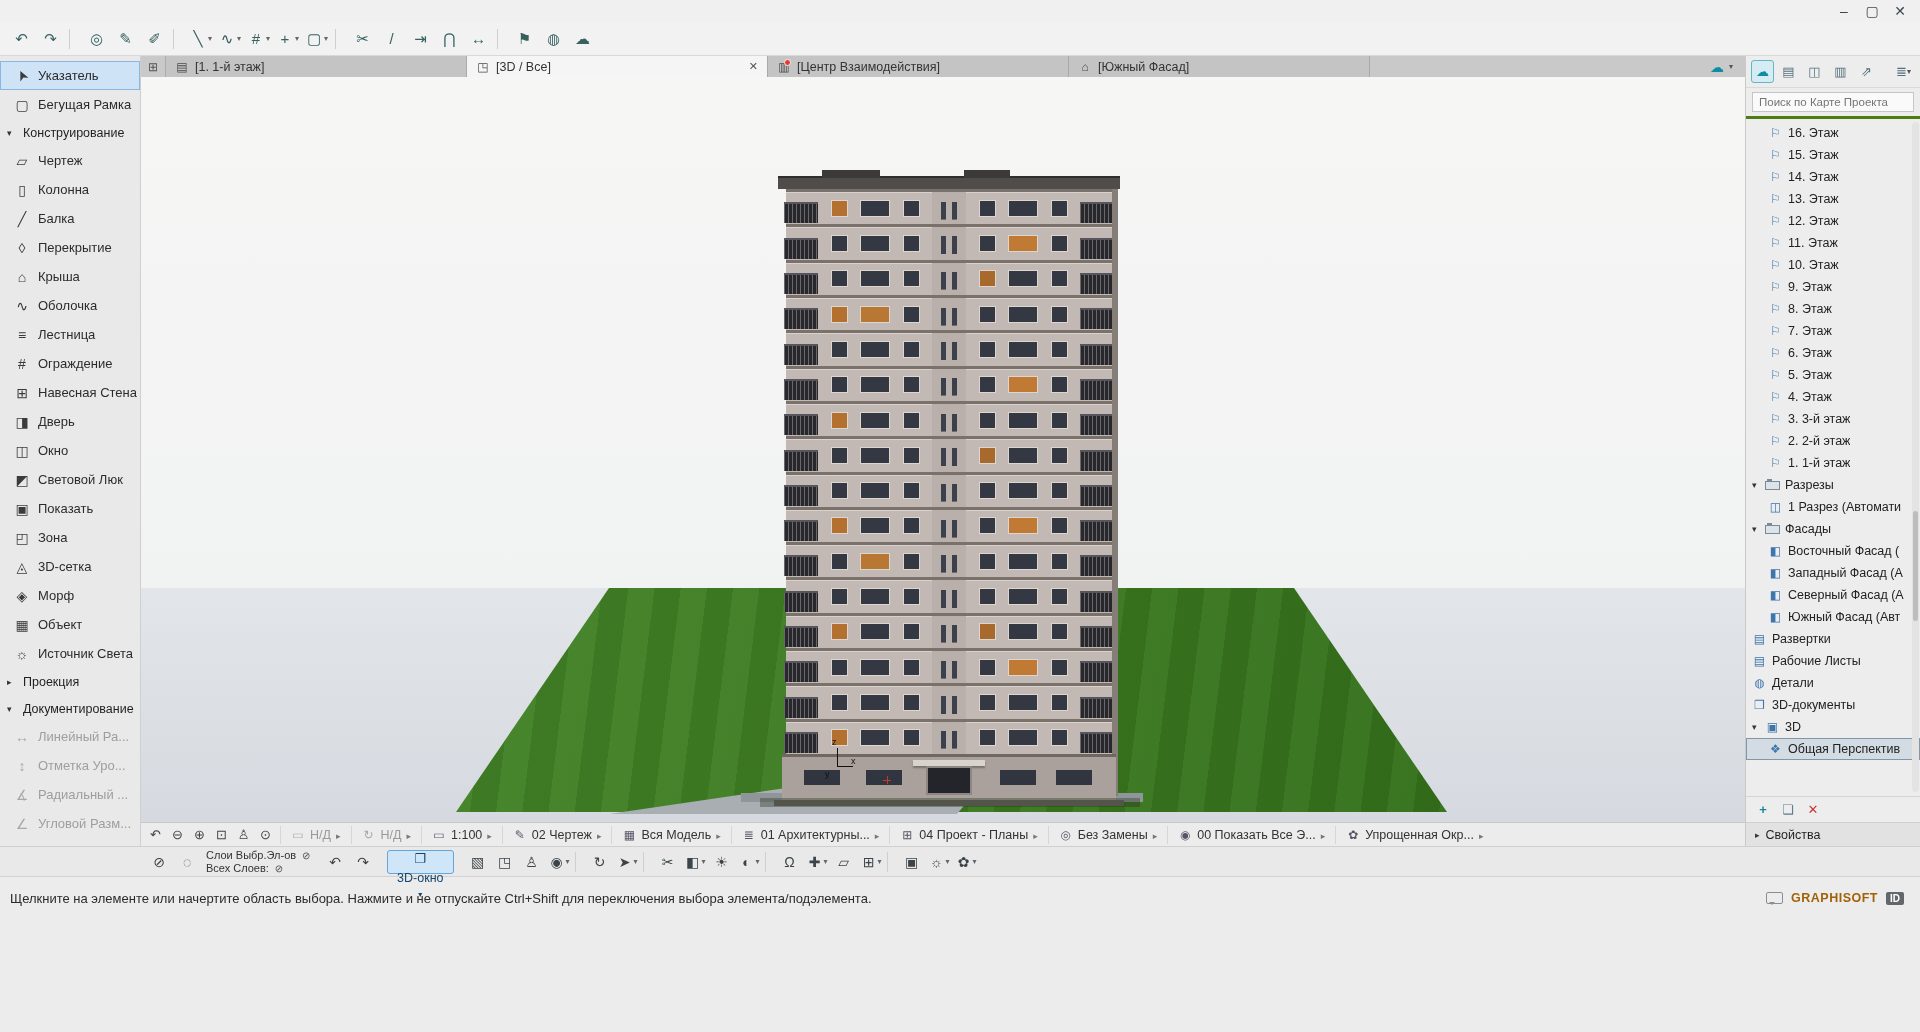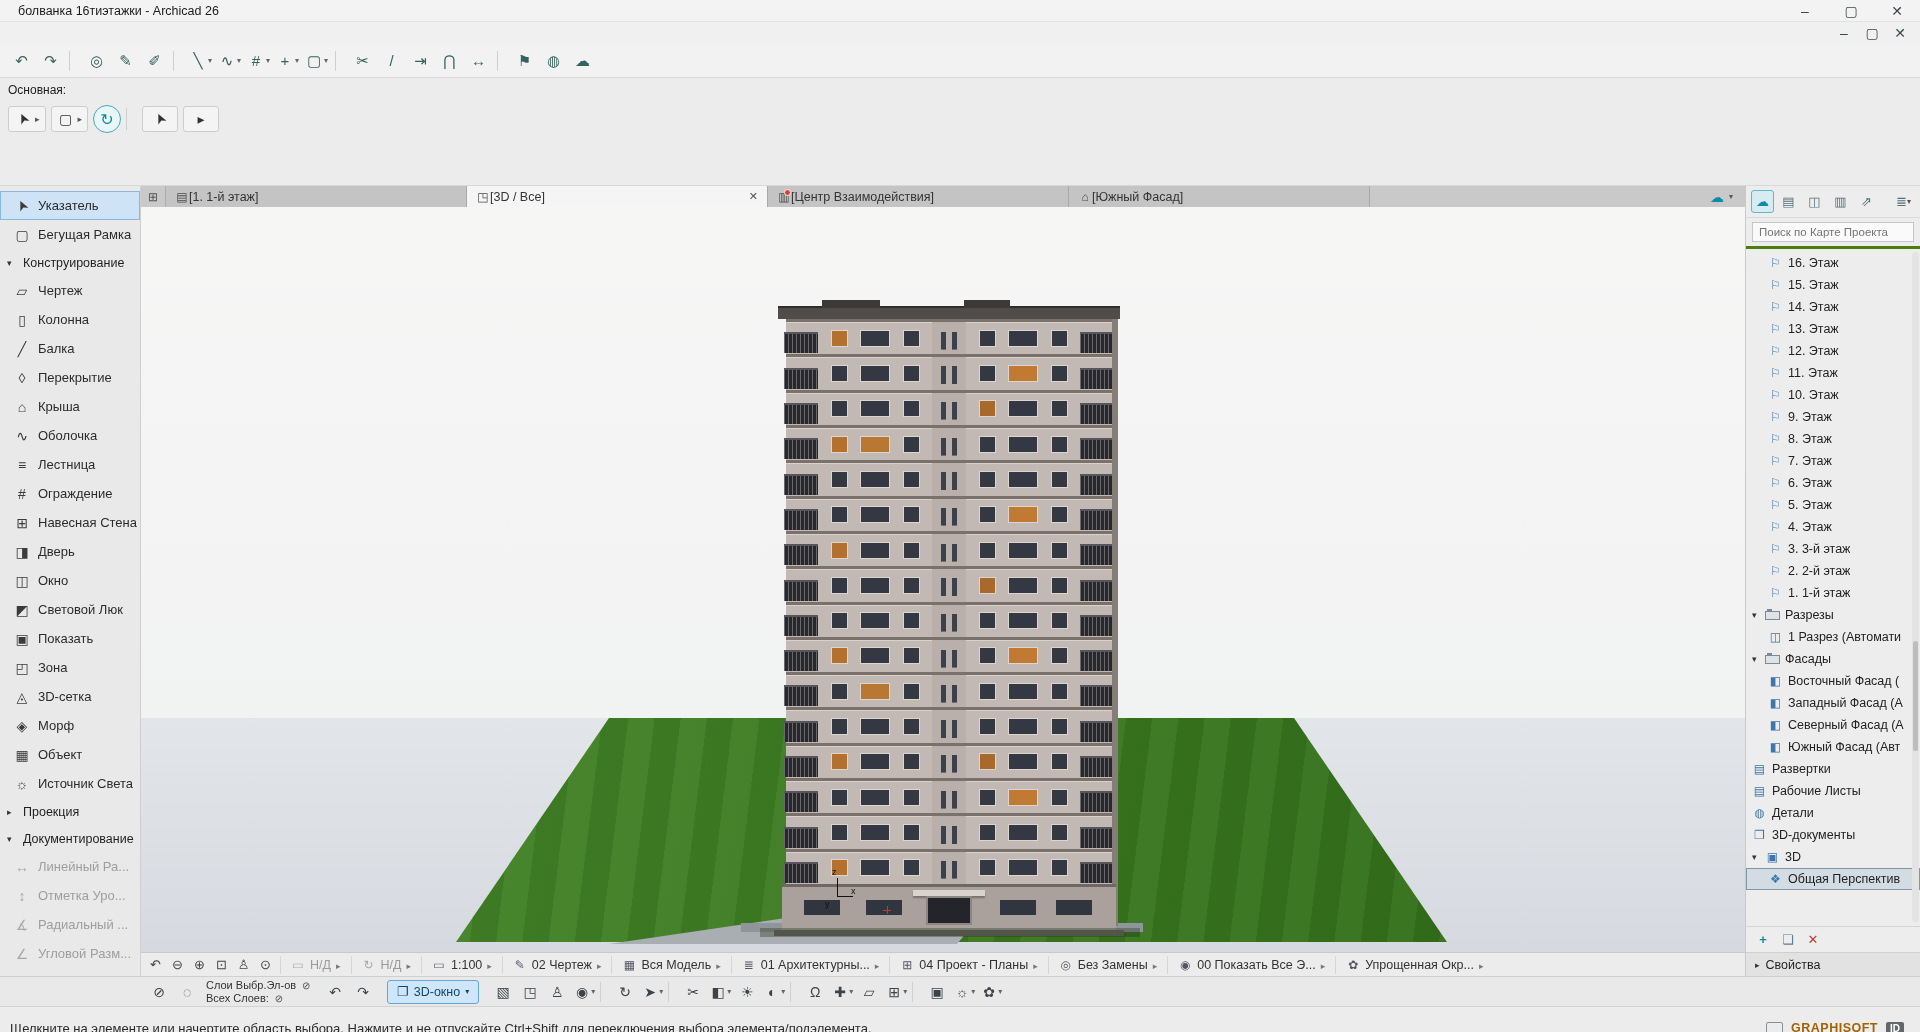--- a/index.html
+++ b/index.html
@@ -84,21 +84,21 @@
   .tbx-row.selected { background:#cfe3f7; outline:1px solid #8ab6e2; outline-offset:-1px; }
   .tbx-row.disabled { color:#9e9e9e; }
   .tbx-row.disabled .js-icon { color:#a8a8a8; }
   .tbx-row .js-icon { color:#3b3b3b; }
 
   
   .center { width:1604px; display:flex; flex-direction:column; }
   .tabbar { height:21px; background:#c9c9c9; display:flex; align-items:stretch; }
   .quad-btn { width:25px; display:flex; align-items:center; justify-content:center; border-right:1px solid #adadad; }
   .quad-btn .js-icon { font-size:12px; color:#555; }
-  .tab { width:301px; display:flex; align-items:center; padding:0 9px; font-size:12.5px; color:#333; background:#c4c4c5; border-right:1px solid #a9a9a9; position:relative; white-space:nowrap; overflow:hidden; }
+  .tab { width:301px; display:flex; align-items:center; gap:6px; padding:0 9px; font-size:12.5px; color:#333; background:#c4c4c5; border-right:1px solid #a9a9a9; position:relative; white-space:nowrap; overflow:hidden; }
   .tab .js-icon { width:14px; font-size:12px; color:#4c4c4c; }
   .tab.active { background:#f5f5f5; }
   .tab .badge { position:absolute; left:16px; top:3px; width:7px; height:7px; border-radius:50%; background:#e03c31; border:1px solid #f4f4f4; }
   .tab-close { margin-left:auto; font-size:11px; color:#555; }
   .tab-close::before { content:"✕"; }
   .tab-cloud { margin-left:auto; display:flex; align-items:center; gap:3px; padding-right:12px; }
   .tab-cloud .js-icon { color:#0d8ca3; font-size:14px; }
   .tab-cloud .cv { font-size:8px; color:#555; }
 
   
@@ -188,53 +188,38 @@
 
   
   .bottombar { height:30px; background:#e9e9e9; border-top:1px solid #cfcfcf; display:flex; align-items:center; padding-left:146px; gap:2px; }
   .bb-ic { width:26px; height:25px; display:flex; align-items:center; justify-content:center; border-radius:3px; }
   .bb-ic .js-icon { font-size:14px; color:#3c4449; }
   .bb-ic.sep { width:9px; height:20px; border-left:1px solid #cfcfcf; border-radius:0; margin:0 2px; }
   .bb-ic.chev::after { content:"▾"; font-size:8px; color:#666; }
   .layers-labels { display:flex; flex-direction:column; justify-content:center; font-size:11px; line-height:13px; color:#333; margin:0 8px 0 4px; }
   .ll-row { display:flex; align-items:center; gap:4px; }
   .ll-row .js-icon { width:12px; font-size:10px; color:#555; }
-  .view-btn { display:flex; align-items:center; gap:5px; height:24px; padding:0 9px; margin:0 9px; background:#cfe6f8; border:1px solid #67a4d8; border-radius:3px; font-size:12.5px; color:#14466e; }
+  .view-btn { display:flex; align-items:center; gap:5px; height:24px; padding:0 9px; margin:0 9px; background:#cfe6f8; border:1px solid #67a4d8; border-radius:3px; font-size:12.5px; color:#14466e;flex-direction:column; }
   .view-btn .js-icon { color:#14466e; font-size:13px; width:auto; }
   .view-btn::after { content:"▾"; font-size:8px; color:#14466e; }
   .bb-icons { display:flex; align-items:center; gap:1px; }
 
   
   .statusbar { height:43px; background:#ececec; border-top:1px solid #d2d2d2; display:flex; align-items:center; padding:0 10px; font-size:13px; color:#2b2b2b; }
   .brand { margin-left:auto; display:flex; align-items:center; gap:8px; padding-right:6px; }
   .chat-icon { width:17px; height:12px; border:1.5px solid #8a8f94; border-radius:2px; position:relative; }
   .chat-icon::after { content:""; position:absolute; left:2px; bottom:-5px; border:3px solid transparent; border-top-color:#8a8f94; }
   .brand-name { color:#a16207; font-weight:bold; letter-spacing:0.5px; font-size:12.5px; }
   .brand-badge { background:#63676b; color:#fff; font-size:10px; font-weight:bold; padding:1px 4px; border-radius:2px; }
 </style>
 </head>
 <body>
 
 <div class="app">
 
-  <div class="titlebar">
-    <span>болванка 16тиэтажки - Archicad 26</span>
-    <div class="win-controls">
-
-    <span class="wc">
-          <span class="js-icon i-minimize"></span>
-        </span>
-        <span class="wc">
-          <span class="js-icon i-maximize"></span>
-        </span>
-        <span class="wc">
-          <span class="js-icon i-close"></span>
-        </span>
-      </div>
-  </div>
 
   <div class="menubar">
     <div style="display:flex">
 
     <span class="menu-item"></span>
         <span class="menu-item"></span>
         <span class="menu-item"></span>
         <span class="menu-item"></span>
         <span class="menu-item"></span>
         <span class="menu-item"></span>
@@ -311,42 +296,20 @@
         <span class="js-icon i-flag"></span>
       </span>
       <span class="tb-item">
         <span class="js-icon i-issue"></span>
       </span>
       <span class="tb-item">
         <span class="js-icon i-cloud"></span>
       </span>
     </div>
 
-  <div class="options-area">
-    <div class="options-label">Основная:</div>
-    <div class="options-row">
-
-    <span class="opt-item chev">
-          <span class="js-icon i-cursor"></span>
-        </span>
-        <span class="opt-item chev">
-          <span class="js-icon i-marquee"></span>
-        </span>
-        <span class="opt-item t-round">
-          <span class="js-icon i-orbit"></span>
-        </span>
-        <span class="opt-item sep"></span>
-        <span class="opt-item">
-          <span class="js-icon i-cursor"></span>
-        </span>
-        <span class="opt-item">
-          <span class="js-icon i-chevron"></span>
-        </span>
-      </div>
-  </div>
 
   <div class="main">
 
     <div class="toolbox">
 
         <div class="tbx-row selected">
 
           <span class="js-icon i-pointer"></span>
           <span class="lbl">Указатель</span>
         </div>

